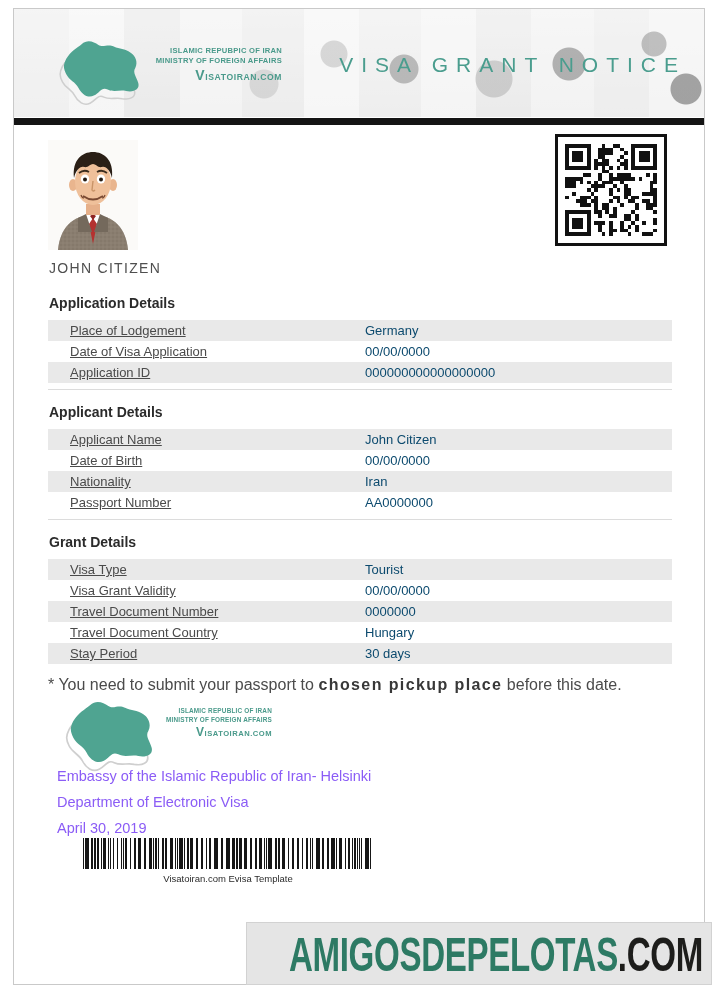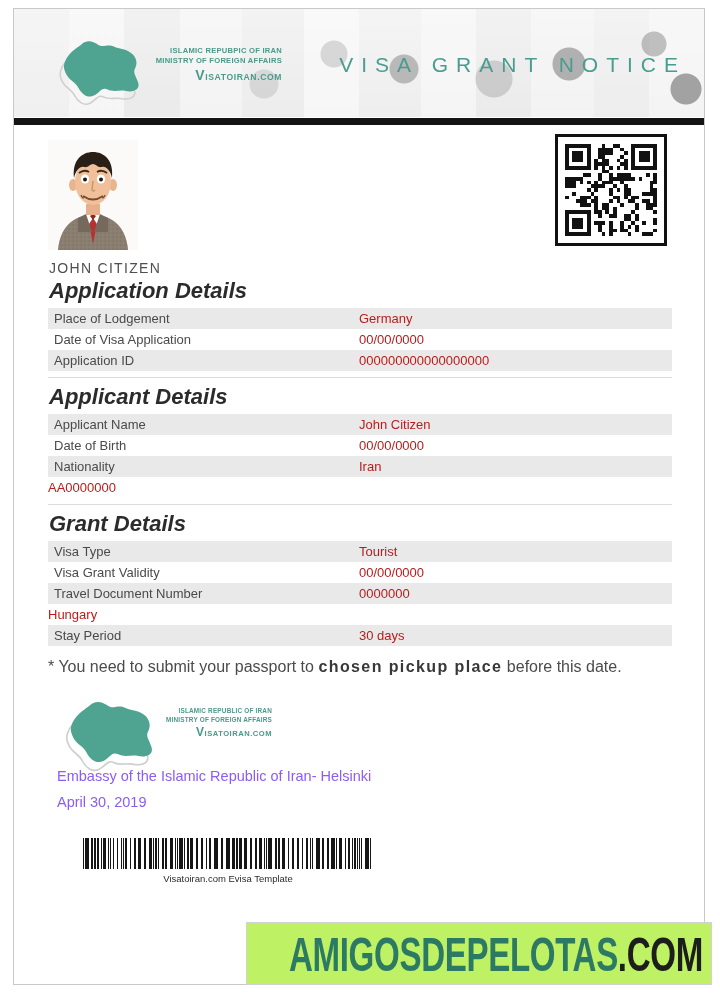--- a/index.html
+++ b/index.html
@@ -50,44 +50,44 @@
   .applicant-caption{
     position:absolute;left:35px;top:251px;font-size:14px;color:#4f4f4f;letter-spacing:1.3px;
   }
   
   .qr-box{
     position:absolute;left:541px;top:125px;width:92px;height:92px;background:#fff;
     border:3px solid #111;padding:7px;
   }
   
   .tables{position:absolute;left:34px;top:272px;width:624px;}
-  .section-title{font-size:22px;font-weight:700;color:#2b2b2b;margin:0 0 7px 1px;height:20px;line-height:20px;font-style:italic;}
+  .section-title{font-size:14px;font-weight:700;color:#2b2b2b;margin:12px 0 7px 1px;height:20px;line-height:20px;}
   .rows .row{height:21px;display:flex;align-items:center;font-size:13px;}
   .rows .row:nth-child(odd){background:#e9e9e9;}
-  .row .lbl{width:311px;padding-left:6px;color:#4a4a4a;box-sizing:border-box;}
-  .row .val{color:#b91c1c;}
+  .row .lbl{width:311px;padding-left:22px;color:#4a4a4a;box-sizing:border-box;text-decoration:underline;}
+  .row .val{color:#0c4a6e;margin-left:6px;}
   .divider{border:none;border-top:1px solid #dcdcdc;margin:6px 0 9px;}
   .footnote{margin-top:12px;font-size:16px;color:#4b4b4b;}
   .footnote .em{font-weight:700;letter-spacing:1.4px;color:#383838;}
   
   .logo-bottom{position:absolute;left:46px;top:676px;width:300px;height:95px;}
   .logo-bottom .map{position:absolute;left:0;top:0;}
   .logo-bottom .logo-text{position:absolute;left:102px;top:22px;width:110px;text-align:right;}
   .logo-bottom .logo-text .l1,.logo-bottom .logo-text .l2{font-size:6.4px;line-height:8.5px;letter-spacing:.2px;color:#4a9a8b;font-weight:700;}
   .logo-bottom .logo-text .l3{font-size:7.6px;margin-top:1px;color:#4a9a8b;font-weight:700;letter-spacing:.5px;}
   .logo-bottom .logo-text .l3 .bigv{font-size:12px;}
   
   .embassy{position:absolute;left:43px;top:757px;color:#8b5cf6;font-size:14.5px;}
   .embassy div{height:26px;line-height:20px;}
   
   .barcode-wrap{position:absolute;left:34px;top:829px;width:290px;text-align:center;padding-left:35px;}
   .barcode-caption{font-size:9.5px;color:#2b2b2b;margin-top:0px;}
   
   .watermark{
-    position:absolute;right:-8px;top:913px;width:466px;height:63px;background:#bef264;
+    position:absolute;right:-8px;top:913px;width:466px;height:63px;background:#e5e5e5;
     border:1px solid #d2d2d2;box-sizing:border-box;display:flex;align-items:center;
     justify-content:flex-end;padding-right:8px;overflow:visible;
   }
   .watermark .wm{
     font-size:46px;font-weight:800;letter-spacing:-.5px;white-space:nowrap;
     transform:scaleX(.72) scaleY(1.05);transform-origin:100% 50%;
   }
   .watermark .wm .brand{color:#2d7a64;}
   .watermark .wm .tld{color:#1d1d1b;}
 </style>
@@ -477,20 +477,21 @@
       </div>
       <div class="row">
         <span class="lbl">Date of Birth</span>
         <span class="val">00/00/0000</span>
       </div>
       <div class="row">
         <span class="lbl">Nationality</span>
         <span class="val">Iran</span>
       </div>
       <div class="row">
+        <span class="lbl">Passport Number</span>
         <span class="val">AA0000000</span>
       </div>
     </div>
 
     <hr class="divider">
 
     <h2 class="section-title">Grant Details</h2>
     <div class="rows">
       <div class="row">
         <span class="lbl">Visa Type</span>
@@ -498,20 +499,21 @@
       </div>
       <div class="row">
         <span class="lbl">Visa Grant Validity</span>
         <span class="val">00/00/0000</span>
       </div>
       <div class="row">
         <span class="lbl">Travel Document Number</span>
         <span class="val">0000000</span>
       </div>
       <div class="row">
+        <span class="lbl">Travel Document Country</span>
         <span class="val">Hungary</span>
       </div>
       <div class="row">
         <span class="lbl">Stay Period</span>
         <span class="val">30 days</span>
       </div>
     </div>
 
     <div class="footnote"><span>* You need to submit your passport to </span><span class="em">chosen pickup place</span><span> before this date.</span></div>
   </div>
@@ -523,20 +525,21 @@
     </svg>
     <div class="logo-text">
       <div class="l1">ISLAMIC REPUBLIC OF IRAN</div>
       <div class="l2">MINISTRY OF FOREIGN AFFAIRS</div>
       <div class="l3"><span class="bigv">V</span><span>ISATOIRAN.COM</span></div>
     </div>
   </div>
 
   <div class="embassy">
     <div>Embassy of the Islamic Republic of Iran- Helsinki</div>
+    <div>Department of Electronic Visa</div>
     <div>April 30, 2019</div>
   </div>
 
   <div class="barcode-wrap">
     <svg id="barcode-svg" width="290" height="31">
         <rect x="0" y="0" width="1" height="31" fill="#161616"></rect>
         <rect x="2" y="0" width="4" height="31" fill="#161616"></rect>
         <rect x="8" y="0" width="2" height="31" fill="#161616"></rect>
         <rect x="11" y="0" width="2" height="31" fill="#161616"></rect>
         <rect x="14" y="0" width="2" height="31" fill="#161616"></rect>

